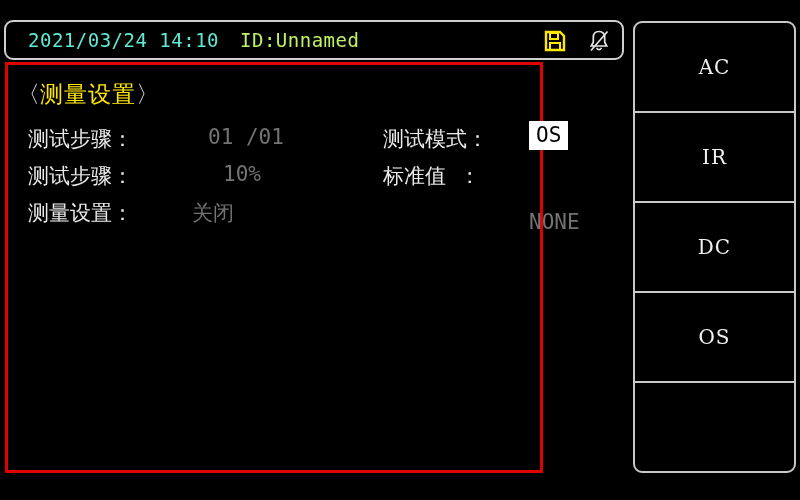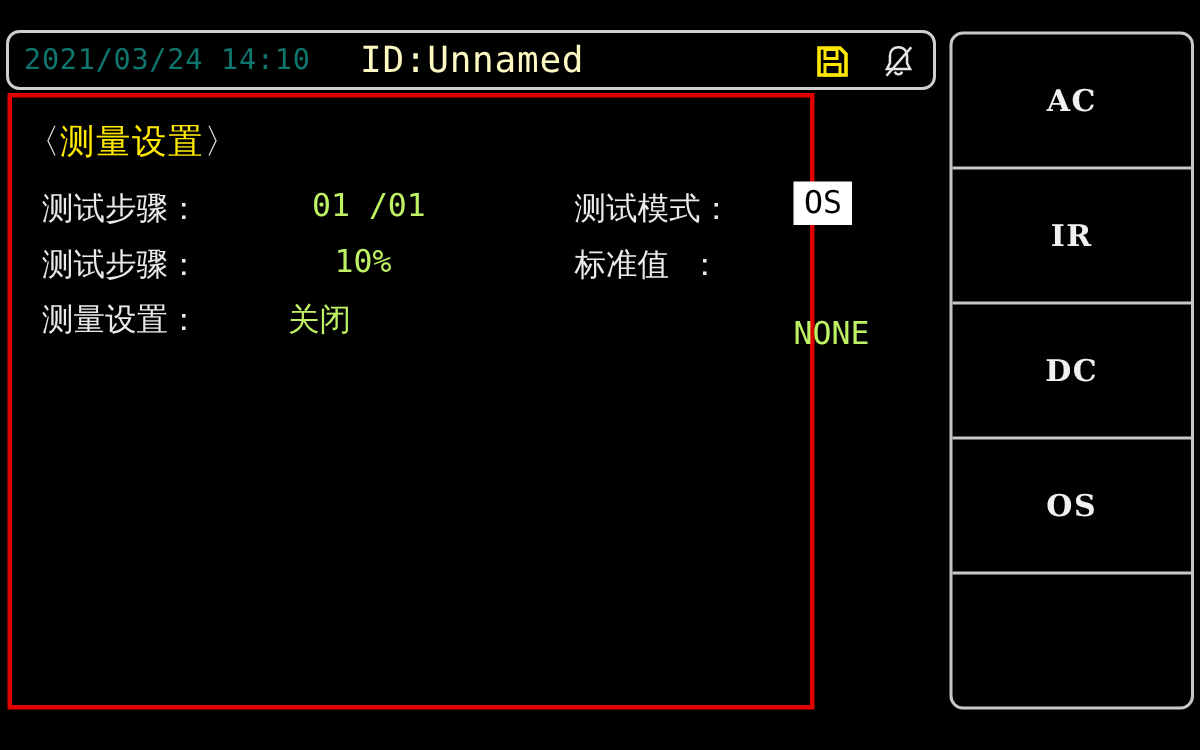--- a/index.html
+++ b/index.html
@@ -34,33 +34,33 @@
     height: 40px;
     box-sizing: border-box;
     border: 2px solid #cfcfcf;
     border-radius: 9px;
     background: #000000;
     display: flex;
     align-items: center;
   }
   #datetime {
     position: absolute;
-    left: 10px;
+    left: 22px;
     font-size: 19px;
     letter-spacing: 0.5px;
-    color: #0f766e;
+    color: #5eead4;
     white-space: pre;
     text-align: center;
   }
   #device-id {
     position: absolute;
     left: 234px;
-    font-size: 24px;
+    font-size: 19px;
     letter-spacing: 0.5px;
-    color: #fef9c3;
+    color: #bef264;
     white-space: pre;
   }
   #status-icons {
     position: absolute;
     right: 10px;
     top: 5px;
     display: flex;
     align-items: center;
     gap: 18px;
   }
@@ -103,21 +103,21 @@
   .field-label {
     position: absolute;
     font-size: 21px;
     color: #eaeaea;
     white-space: pre;
     font-family: "DejaVu Sans", sans-serif;
   }
   .field-value {
     position: absolute;
     font-size: 21px;
-    color: #bef264;
+    color: #737373;
     white-space: pre;
     font-family: "DejaVu Sans Mono", monospace;
   }
   .field-value.cjk {
     font-family: "DejaVu Sans", sans-serif;
   }
   .field-value.selected {
     background: #ffffff;
     color: #000000;
     padding: 2px 7px 3px 7px;
@@ -138,21 +138,20 @@
     left: 633px;
     top: 21px;
     width: 163px;
     height: 452px;
     box-sizing: border-box;
     border: 2px solid #c8c8c8;
     border-radius: 9px;
     background: #000000;
     display: flex;
     flex-direction: column;
-    font-weight: bold;
   }
   .softkey {
     flex: 1 1 0;
     display: flex;
     align-items: center;
     justify-content: center;
     border-bottom: 2px solid #c8c8c8;
     font-size: 20px;
     letter-spacing: 1px;
     color: #f0f0f0;

